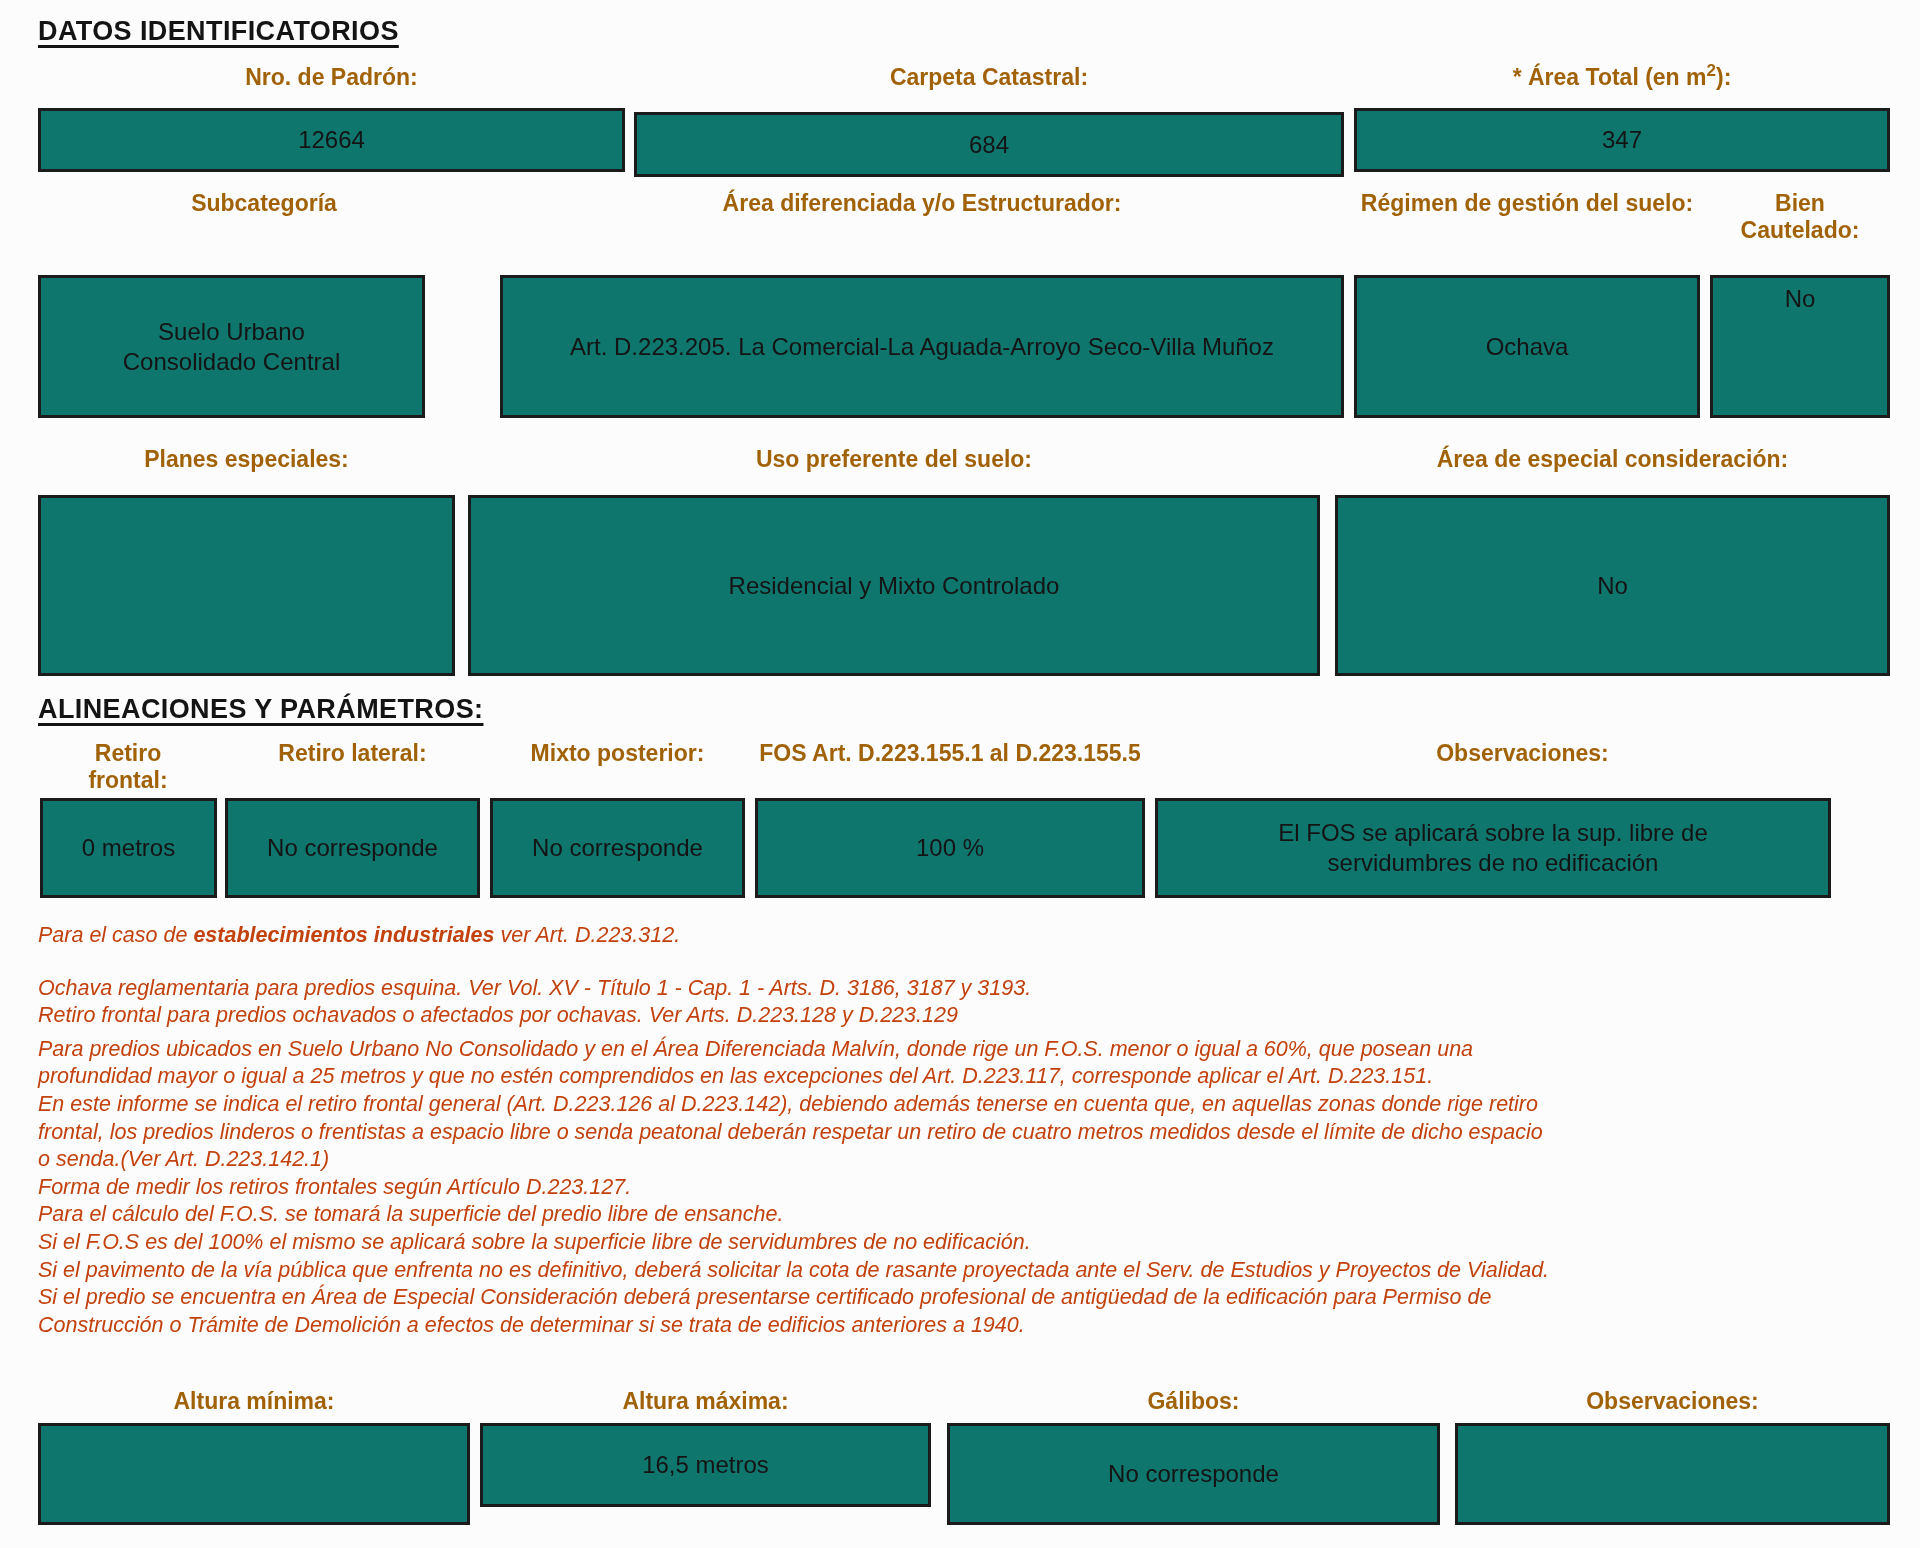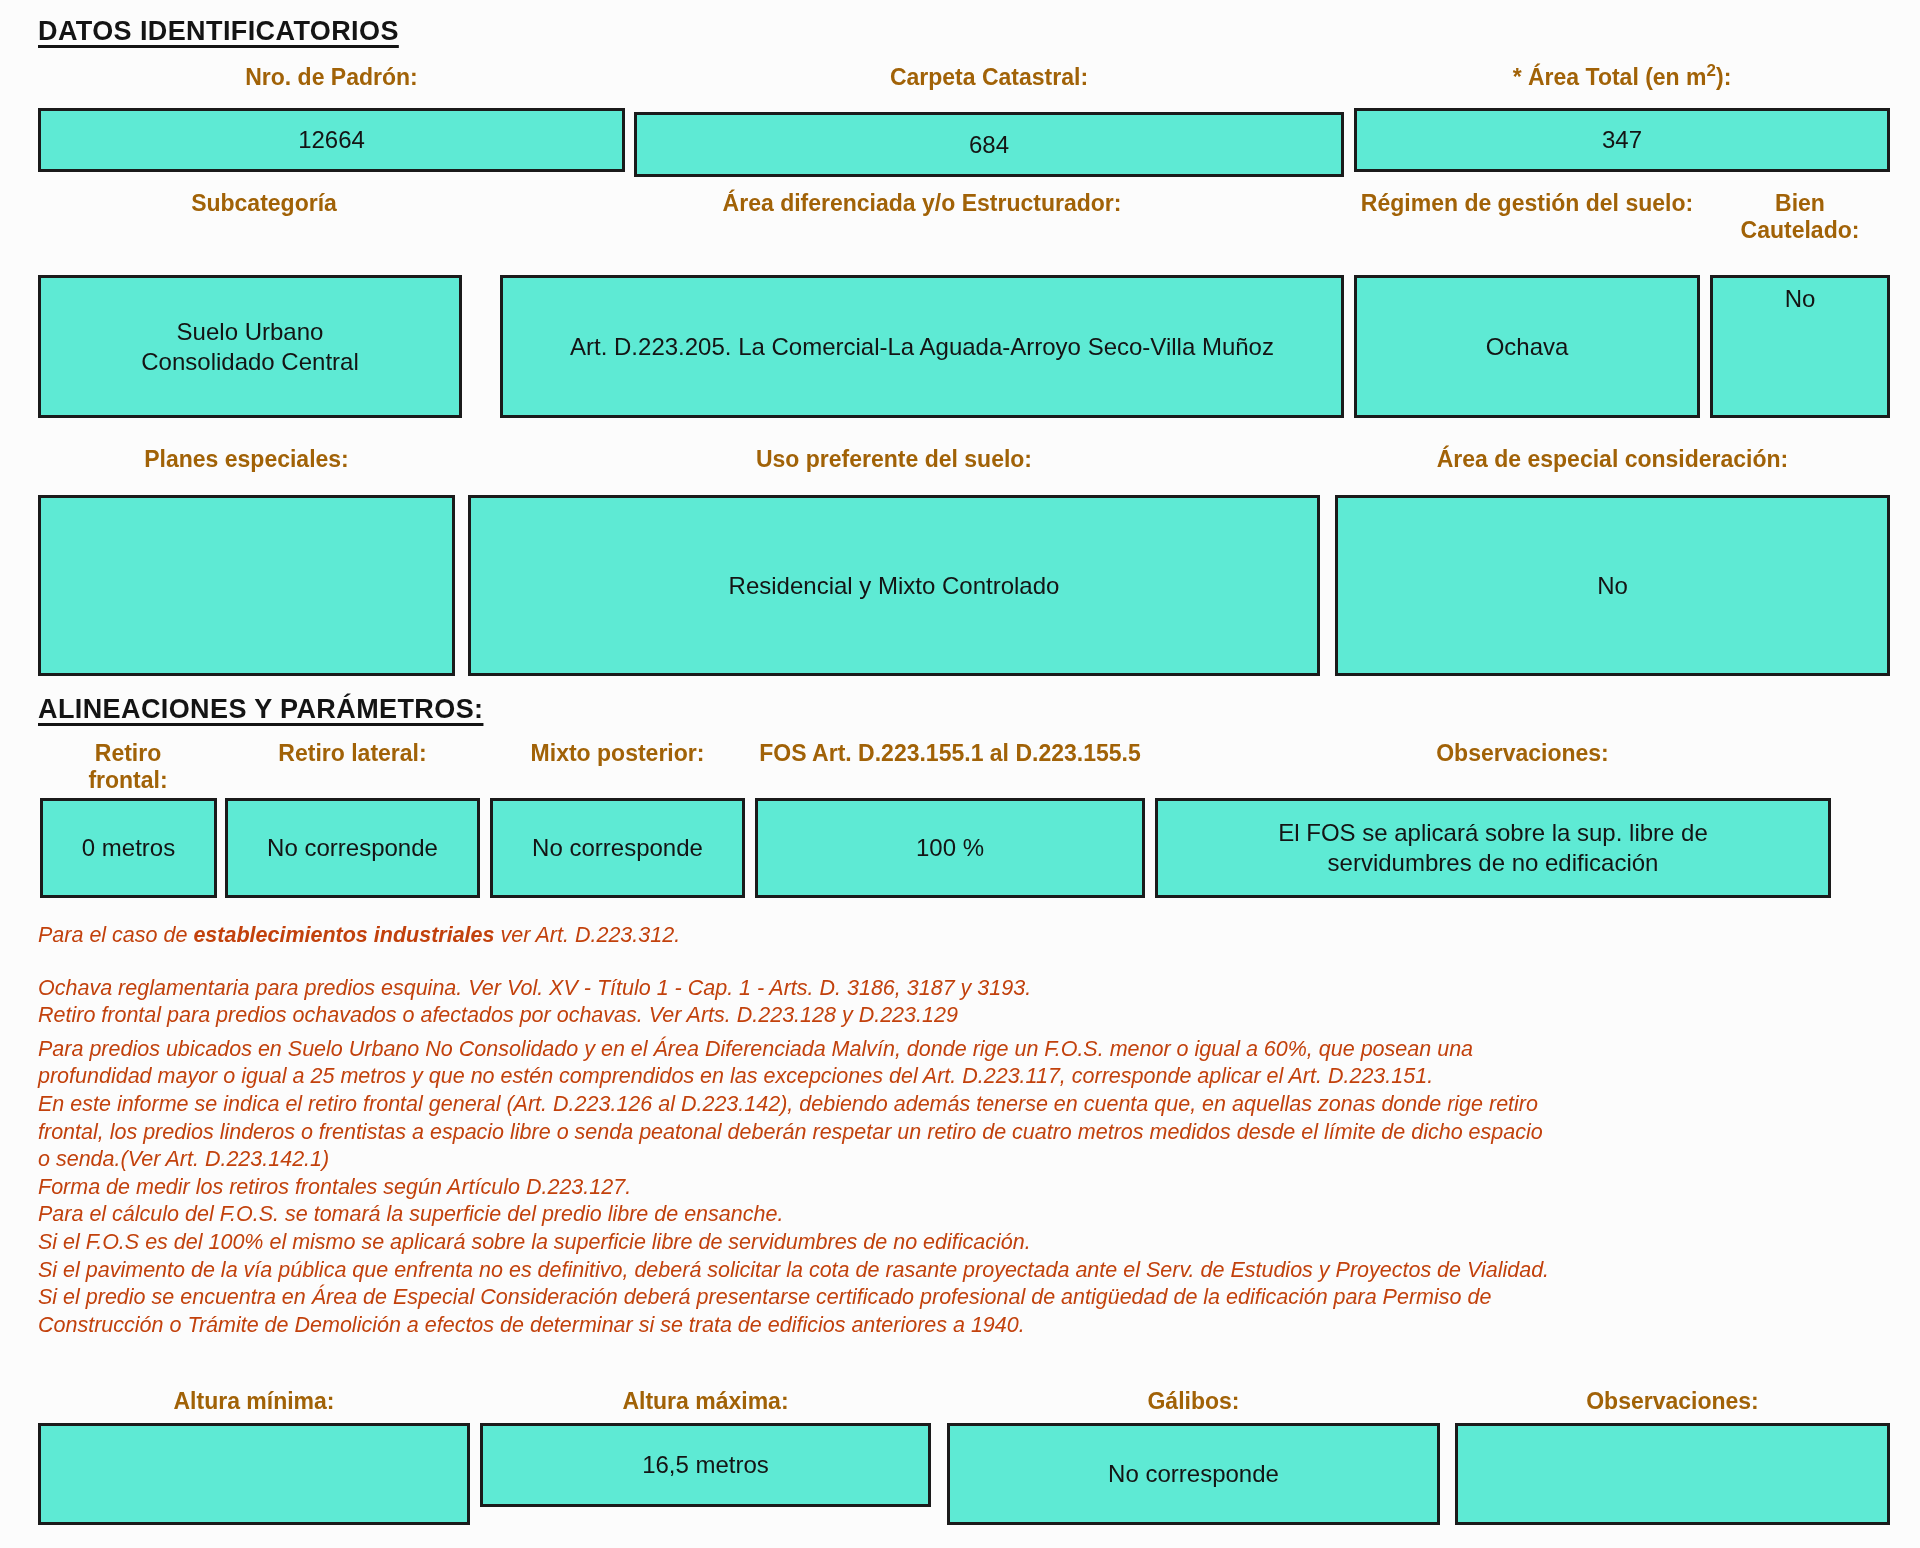--- a/index.html
+++ b/index.html
@@ -21,21 +21,21 @@
     text-underline-offset:5px;
   }
   .lbl{
     position:absolute;
     font-size:23px;font-weight:bold;color:#a16207;
     text-align:center;line-height:27px;
   }
   .box{
     position:absolute;
     border:3px solid #1b1b1b;
-    background:#5eead4;
+    background:#0f766e;
     box-sizing:border-box;
     display:flex;align-items:center;justify-content:center;
     font-size:24px;color:#141414;
     text-align:center;line-height:30px;
   }
   .box.top-align{align-items:flex-start;padding-top:6px;}
   sup.m2{font-size:17px;vertical-align:super;line-height:0;}
 
   .notes{
     position:absolute;left:38px;top:922px;width:1856px;
@@ -59,21 +59,21 @@
 
   <div class="box" style="left:38px;top:108px;width:587px;height:64px;">12664</div>
   <div class="box" style="left:634px;top:112px;width:710px;height:65px;">684</div>
   <div class="box" style="left:1354px;top:108px;width:536px;height:64px;">347</div>
 
   <div class="lbl" style="left:38px;top:190px;width:452px;">Subcategoría</div>
   <div class="lbl" style="left:500px;top:190px;width:844px;">Área diferenciada y/o Estructurador:</div>
   <div class="lbl" style="left:1354px;top:190px;width:346px;">Régimen de gestión del suelo:</div>
   <div class="lbl" style="left:1730px;top:190px;width:140px;">Bien Cautelado:</div>
 
-  <div class="box" style="left:38px;top:275px;width:424px;height:143px;padding:0 80px;">Suelo Urbano Consolidado Central</div>
+  <div class="box" style="left:38px;top:275px;width:387px;height:143px;padding:0 80px;">Suelo Urbano Consolidado Central</div>
   <div class="box" style="left:500px;top:275px;width:844px;height:143px;padding:0 60px;">Art. D.223.205. La Comercial-La Aguada-Arroyo Seco-Villa Muñoz</div>
   <div class="box" style="left:1354px;top:275px;width:346px;height:143px;">Ochava</div>
   <div class="box top-align" style="left:1710px;top:275px;width:180px;height:143px;">No</div>
 
   <div class="lbl" style="left:38px;top:446px;width:417px;">Planes especiales:</div>
   <div class="lbl" style="left:468px;top:446px;width:852px;">Uso preferente del suelo:</div>
   <div class="lbl" style="left:1335px;top:446px;width:555px;">Área de especial consideración:</div>
 
   <div class="box" style="left:38px;top:495px;width:417px;height:181px;"></div>
   <div class="box" style="left:468px;top:495px;width:852px;height:181px;">Residencial y Mixto Controlado</div>

